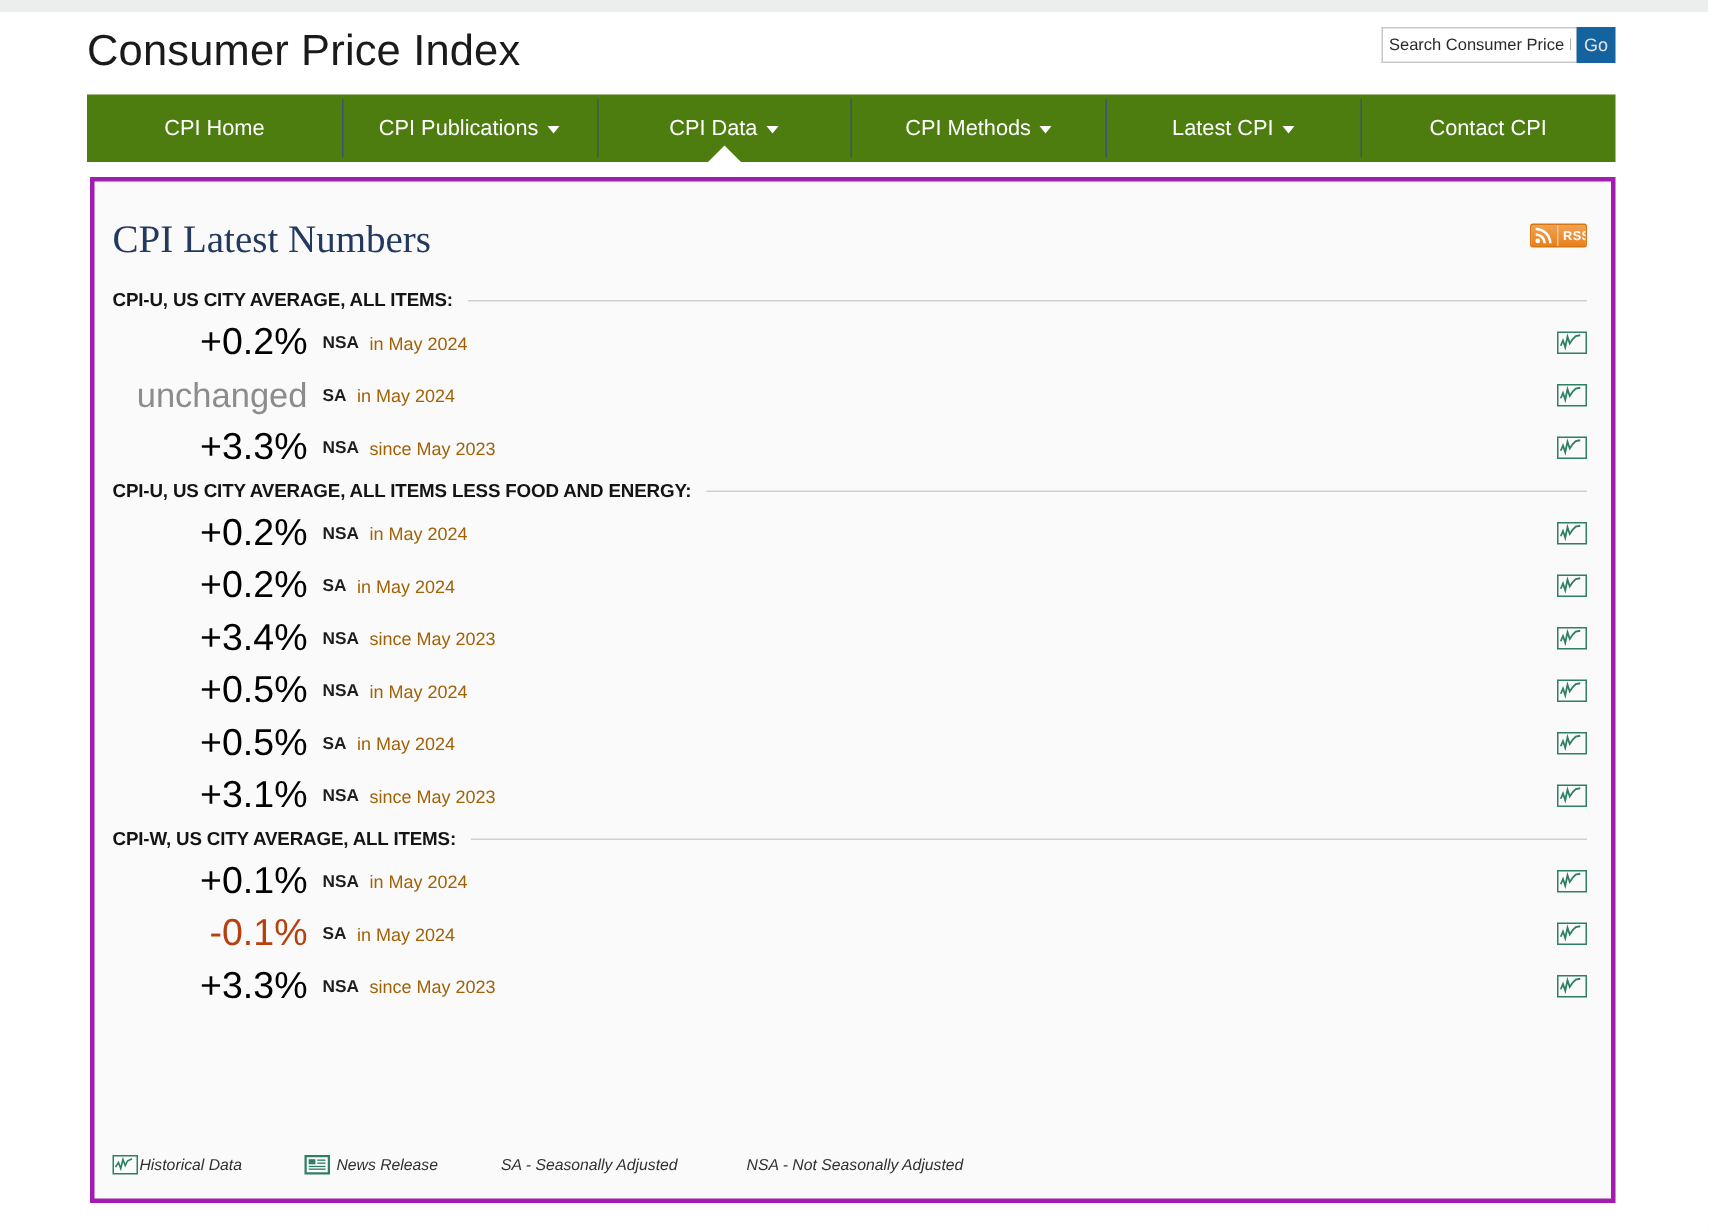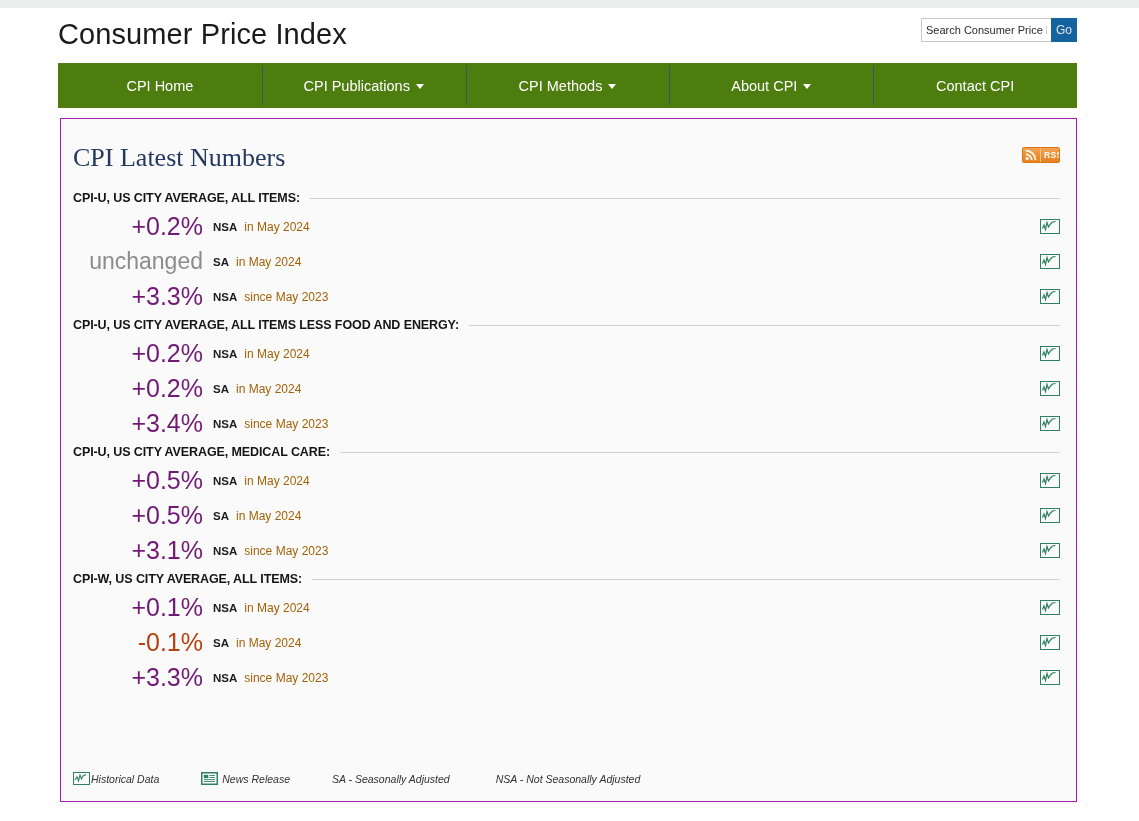--- a/index.html
+++ b/index.html
@@ -109,21 +109,21 @@
     border-right: 11px solid transparent;
     border-bottom: 11px solid #ffffff;
   }
   
   .card {
     position: absolute;
     left: 60px; top: 118px;
     width: 1017px;
     height: 684px;
     background: #fafafa;
-    border: 1px solid #a21caf;
+    border: 3px solid #a21caf;
   }
   .card-title {
     position: absolute;
     left: 12px; top: 24px;
     font-family: "Liberation Serif", serif;
     font-size: 26px;
     color: #23395f;
     font-weight: 400;
   }
   .rss-btn {
@@ -185,21 +185,21 @@
   }
   .val {
     width: 130px;
     text-align: right;
     font-size: 25px;
     font-family: "Liberation Sans", sans-serif;
     font-weight: 400;
     line-height: 1;
     white-space: nowrap;
   }
-  .val.pos { color: #701a75; }
+  .val.pos { color: #000000; }
   .val.neg { color: #b7410e; }
   .val.flat { color: #8c8c8c; font-size: 23px; }
   .adj {
     margin-left: 10px;
     font-size: 11.5px;
     font-weight: bold;
     color: #1d1d1d;
     white-space: nowrap;
   }
   .period {
@@ -274,26 +274,30 @@
   </div>
 
   <div class="navbar" id="navbar">
       <div class="nav-item">
         <span class="nav-label">CPI Home</span>
       </div>
       <div class="nav-item">
         <span class="nav-label">CPI Publications</span>
         <span class="caret"></span>
       </div>
+      <div class="nav-item active">
+        <span class="nav-label">CPI Data</span>
+        <span class="caret"></span>
+      </div>
       <div class="nav-item">
         <span class="nav-label">CPI Methods</span>
         <span class="caret"></span>
       </div>
       <div class="nav-item">
-        <span class="nav-label">About CPI</span>
+        <span class="nav-label">Latest CPI</span>
         <span class="caret"></span>
       </div>
       <div class="nav-item">
         <span class="nav-label">Contact CPI</span>
       </div>
     </div>
 
   <div class="card">
     <div class="card-title">CPI Latest Numbers</div>
 
@@ -381,24 +385,20 @@
             <span class="period">since May 2023</span>
             <span class="row-spacer"></span>
             <span class="chart-icon">
               <svg width="17" height="12" viewBox="0 0 17 12">
                 <polyline points="1.5,8.5 3,5 4.5,9.5 6,2.5 7.5,7 9.5,4 11.5,2 14.5,1.5" stroke="#2f7f62" stroke-width="1.2" fill="none"></polyline>
               </svg>
             </span>
           </div>
         </div>
         <div class="section">
-          <div class="section-head">
-            <span class="section-head-label">CPI-U, US CITY AVERAGE, MEDICAL CARE:</span>
-            <span class="section-rule"></span>
-          </div>
           <div class="row">
             <span class="val pos">+0.5%</span>
             <span class="adj">NSA</span>
             <span class="period">in May 2024</span>
             <span class="row-spacer"></span>
             <span class="chart-icon">
               <svg width="17" height="12" viewBox="0 0 17 12">
                 <polyline points="1.5,8.5 3,5 4.5,9.5 6,2.5 7.5,7 9.5,4 11.5,2 14.5,1.5" stroke="#2f7f62" stroke-width="1.2" fill="none"></polyline>
               </svg>
             </span>

